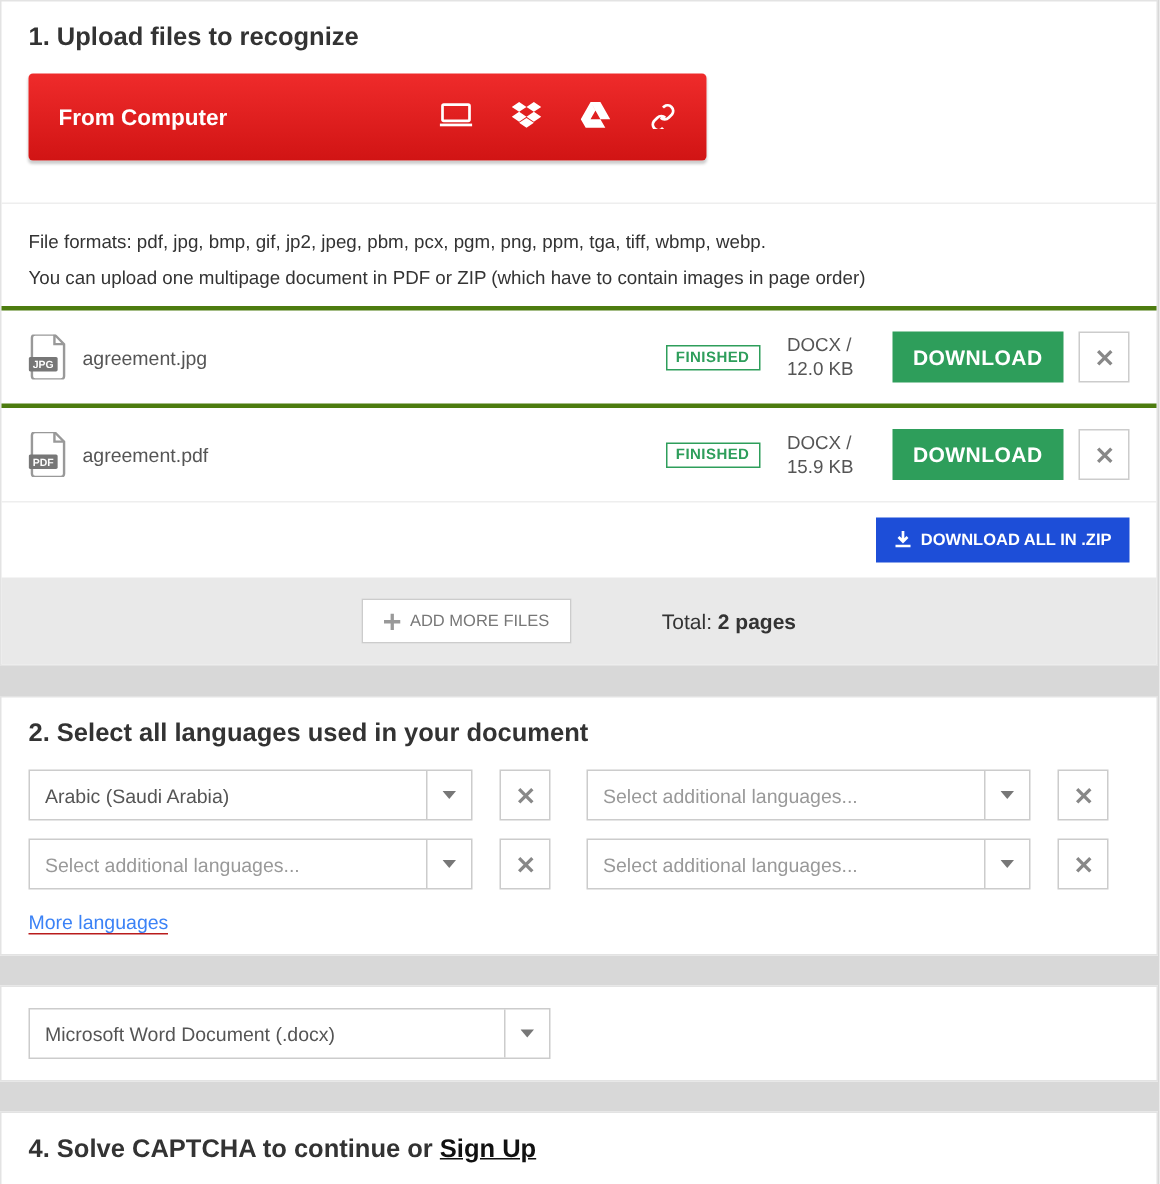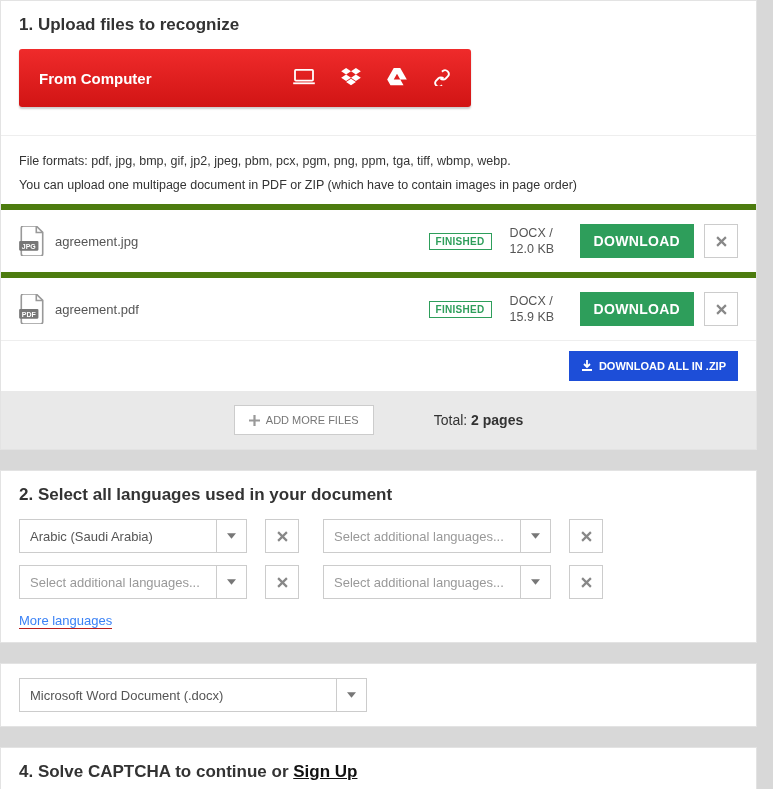--- a/index.html
+++ b/index.html
@@ -6,21 +6,21 @@
   body {
     font-family: Arial, Helvetica, sans-serif;
     background: #d8d8d8;
     width: 773px;
     font-size: 13px;
     color: #333;
   }
   .panel {
     background: #fff;
     border: 1px solid #e3e3e3;
-    margin: 0 16px 20px 0;
+    margin: 0 1px 20px 0;
   }
   .pad { padding: 14px 18px; }
   h2 {
     font-size: 17px;
     font-weight: bold;
     color: #333;
     margin-bottom: 14px;
   }
   
   .upload-bar {
@@ -41,21 +41,21 @@
     box-shadow: 0 2px 2px rgba(0,0,0,.2);
   }
   .upload-btn .lbl { font-weight: bold; font-size: 15px; flex:1; }
   .upload-btn .icons { display:flex; gap: 26px; align-items:center; }
   .upload-btn svg { fill:#fff; }
   .drag-hint { color:#888; font-size:14px; }
   .fmt { font-size: 12.5px; color:#333; line-height:1.45; margin-top:6px; }
   
   .file-row {
     display:flex; align-items:center;
-    padding: 14px 18px; border-top:6px solid #4d7c0f;
+    padding: 14px 18px; border-top:3px solid #4d7c0f;
   }
   .file-row .ficon { width:26px; height:30px; margin-right:10px; position:relative; }
   .file-row .ficon svg { fill:#888; }
   .file-row .fname { flex:1; color:#555; }
   .badge {
     border:1px solid #2e9e5b; color:#2e9e5b;
     font-size:10px; font-weight:bold; padding:2px 6px; letter-spacing:.3px;text-align:center;
   }
   .finfo { color:#555; font-size:12.5px; width:56px; text-align:left; margin-left:18px; line-height:1.3;}
   .dl-btn {
@@ -77,21 +77,21 @@
     padding:14px 18px; gap:60px; background:#e9e9e9;
   }
   .addmore-btn {
     background:#fff; border:1px solid #ccc; color:#777; font-weight:normal;
     font-size:11px; padding:8px 14px; cursor:pointer; display:inline-flex; align-items:center; gap:6px;
   }
   .total { color:#333; font-size:14px;}
   .total b { font-weight:bold;}
   
   .lang-grid { display:flex; flex-wrap:wrap; gap:12px 24px; margin-bottom:14px;}
-  .lang-item { display:flex; align-items:center; gap:8px; width:280px;}
+  .lang-item { display:flex; align-items:center; gap:8px; width:348px;}
   .select {
     flex:1; height:34px; border:1px solid #ccc; background:#fff;
     display:flex; align-items:center; padding:0 10px; position:relative;
     color:#555; font-size:13px; cursor:pointer;
   }
   .select.placeholder { color:#999; }
   .select .chev {
     position:absolute; right:0; top:0; width:30px; height:100%;
     border-left:1px solid #ccc; display:flex; align-items:center; justify-content:center;
   }

